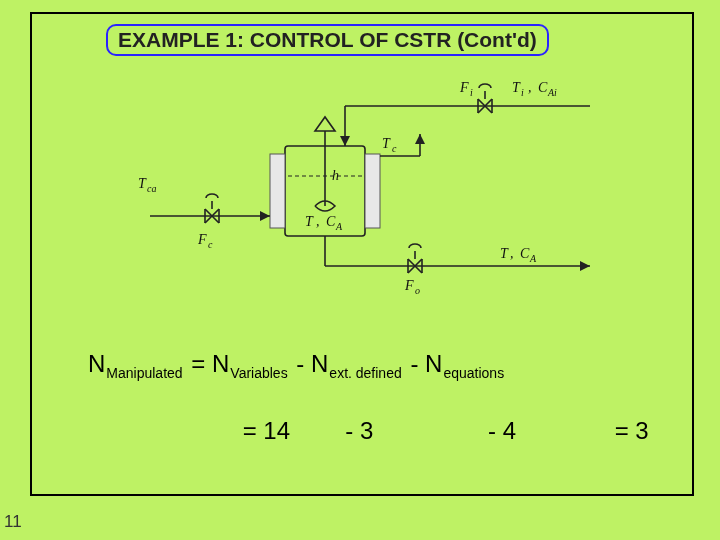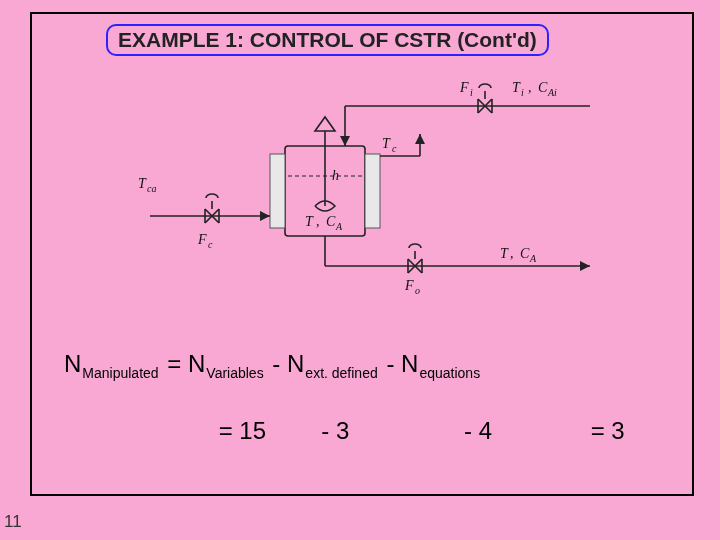--- a/index.html
+++ b/index.html
@@ -5,21 +5,21 @@
   body {
     margin: 0;
     background: #fff;
     font-family: "Comic Sans MS", "Comic Sans", cursive, sans-serif;
   }
   .slide {
     width: 720px;
     height: 540px;
     box-sizing: border-box;
     position: relative;
-    background: #f9a8d4;
+    background: #bef264;
   }
   .frame {
     position: absolute;
     left: 30px;
     top: 12px;
     width: 660px;
     height: 480px;
     border: 2px solid #000;
   }
   .title-box {
@@ -46,21 +46,21 @@
     position: absolute;
     left: 120px;
     top: 76px;
     width: 500px;
     height: 220px;
   }
 
   
   .eq-area {
     position: absolute;
-    left: 64px;
+    left: 88px;
     right: 40px;
     top: 350px;
   }
   .eq1 {
     font-size: 24px;
     font-family: "Comic Sans MS", "Comic Sans", cursive, sans-serif;
     white-space: nowrap;
   }
   .eq1 sub {
     font-size: 14px;
@@ -179,21 +179,21 @@
       <span>N</span><sub>Manipulated</sub>
       <span> = </span>
       <span>N</span><sub>Variables</sub>
       <span> - </span>
       <span>N</span><sub>ext. defined</sub>
       <span>- </span>
       <span>N</span><sub>equations</sub>
     </div>
     <div class="row2">
       <span style="width:148px;"></span>
-      <span style="width:96px;">= 15</span>
+      <span style="width:96px;">= 14</span>
       <span style="width:136px;">- 3</span>
       <span style="width:120px;">- 4</span>
       <span>= 3</span>
     </div>
   </div>
 
   <div class="page-num">11</div>
 </div>
 
 </body></html>

